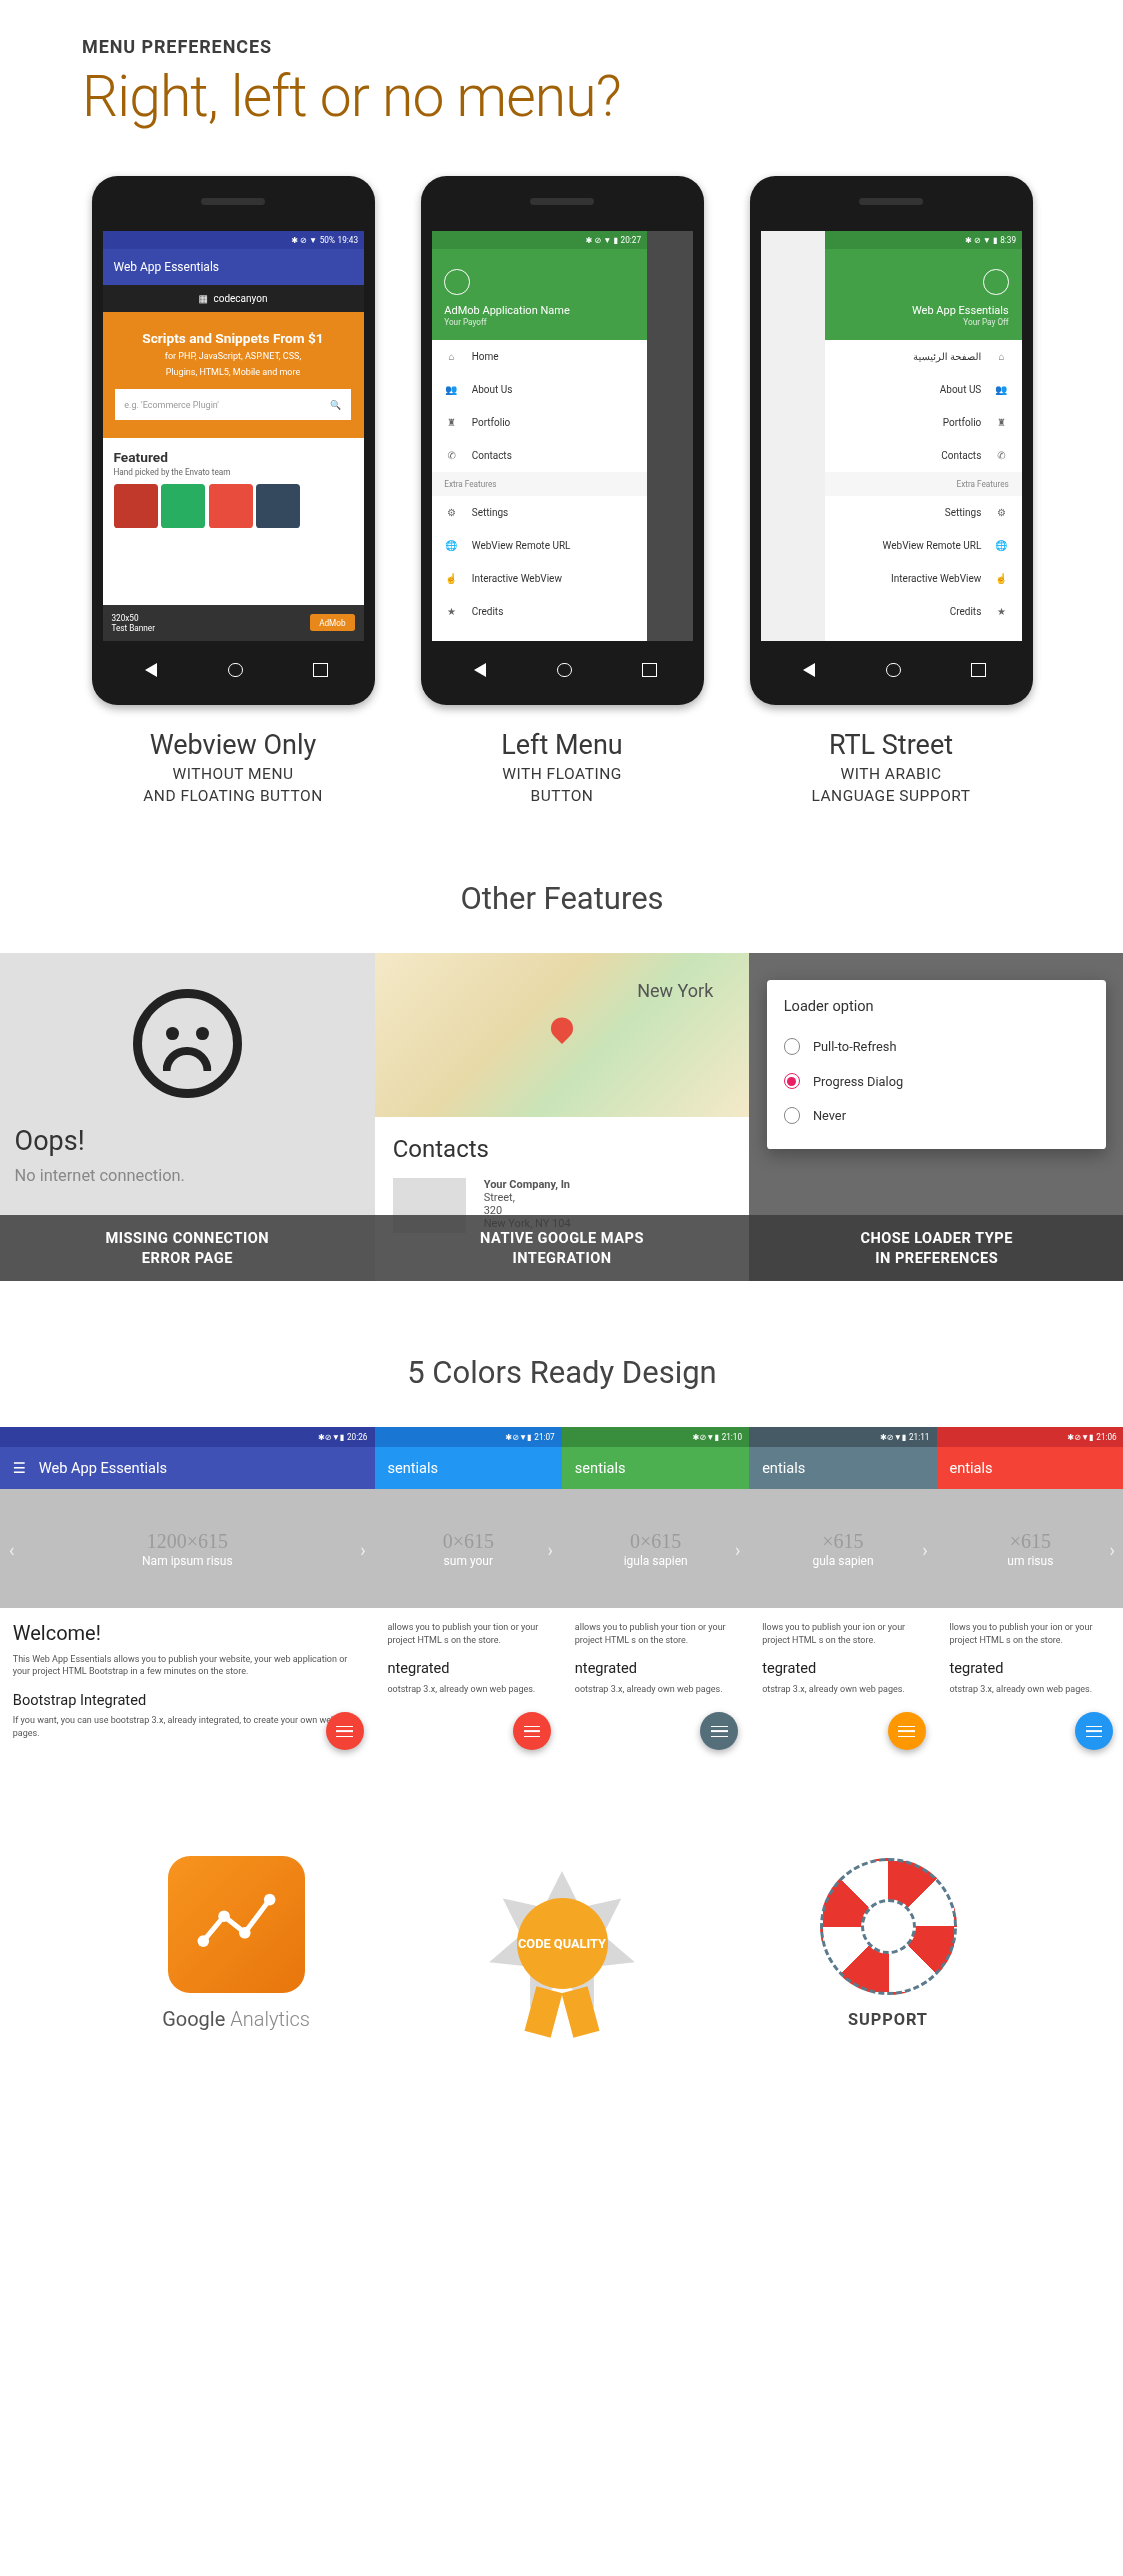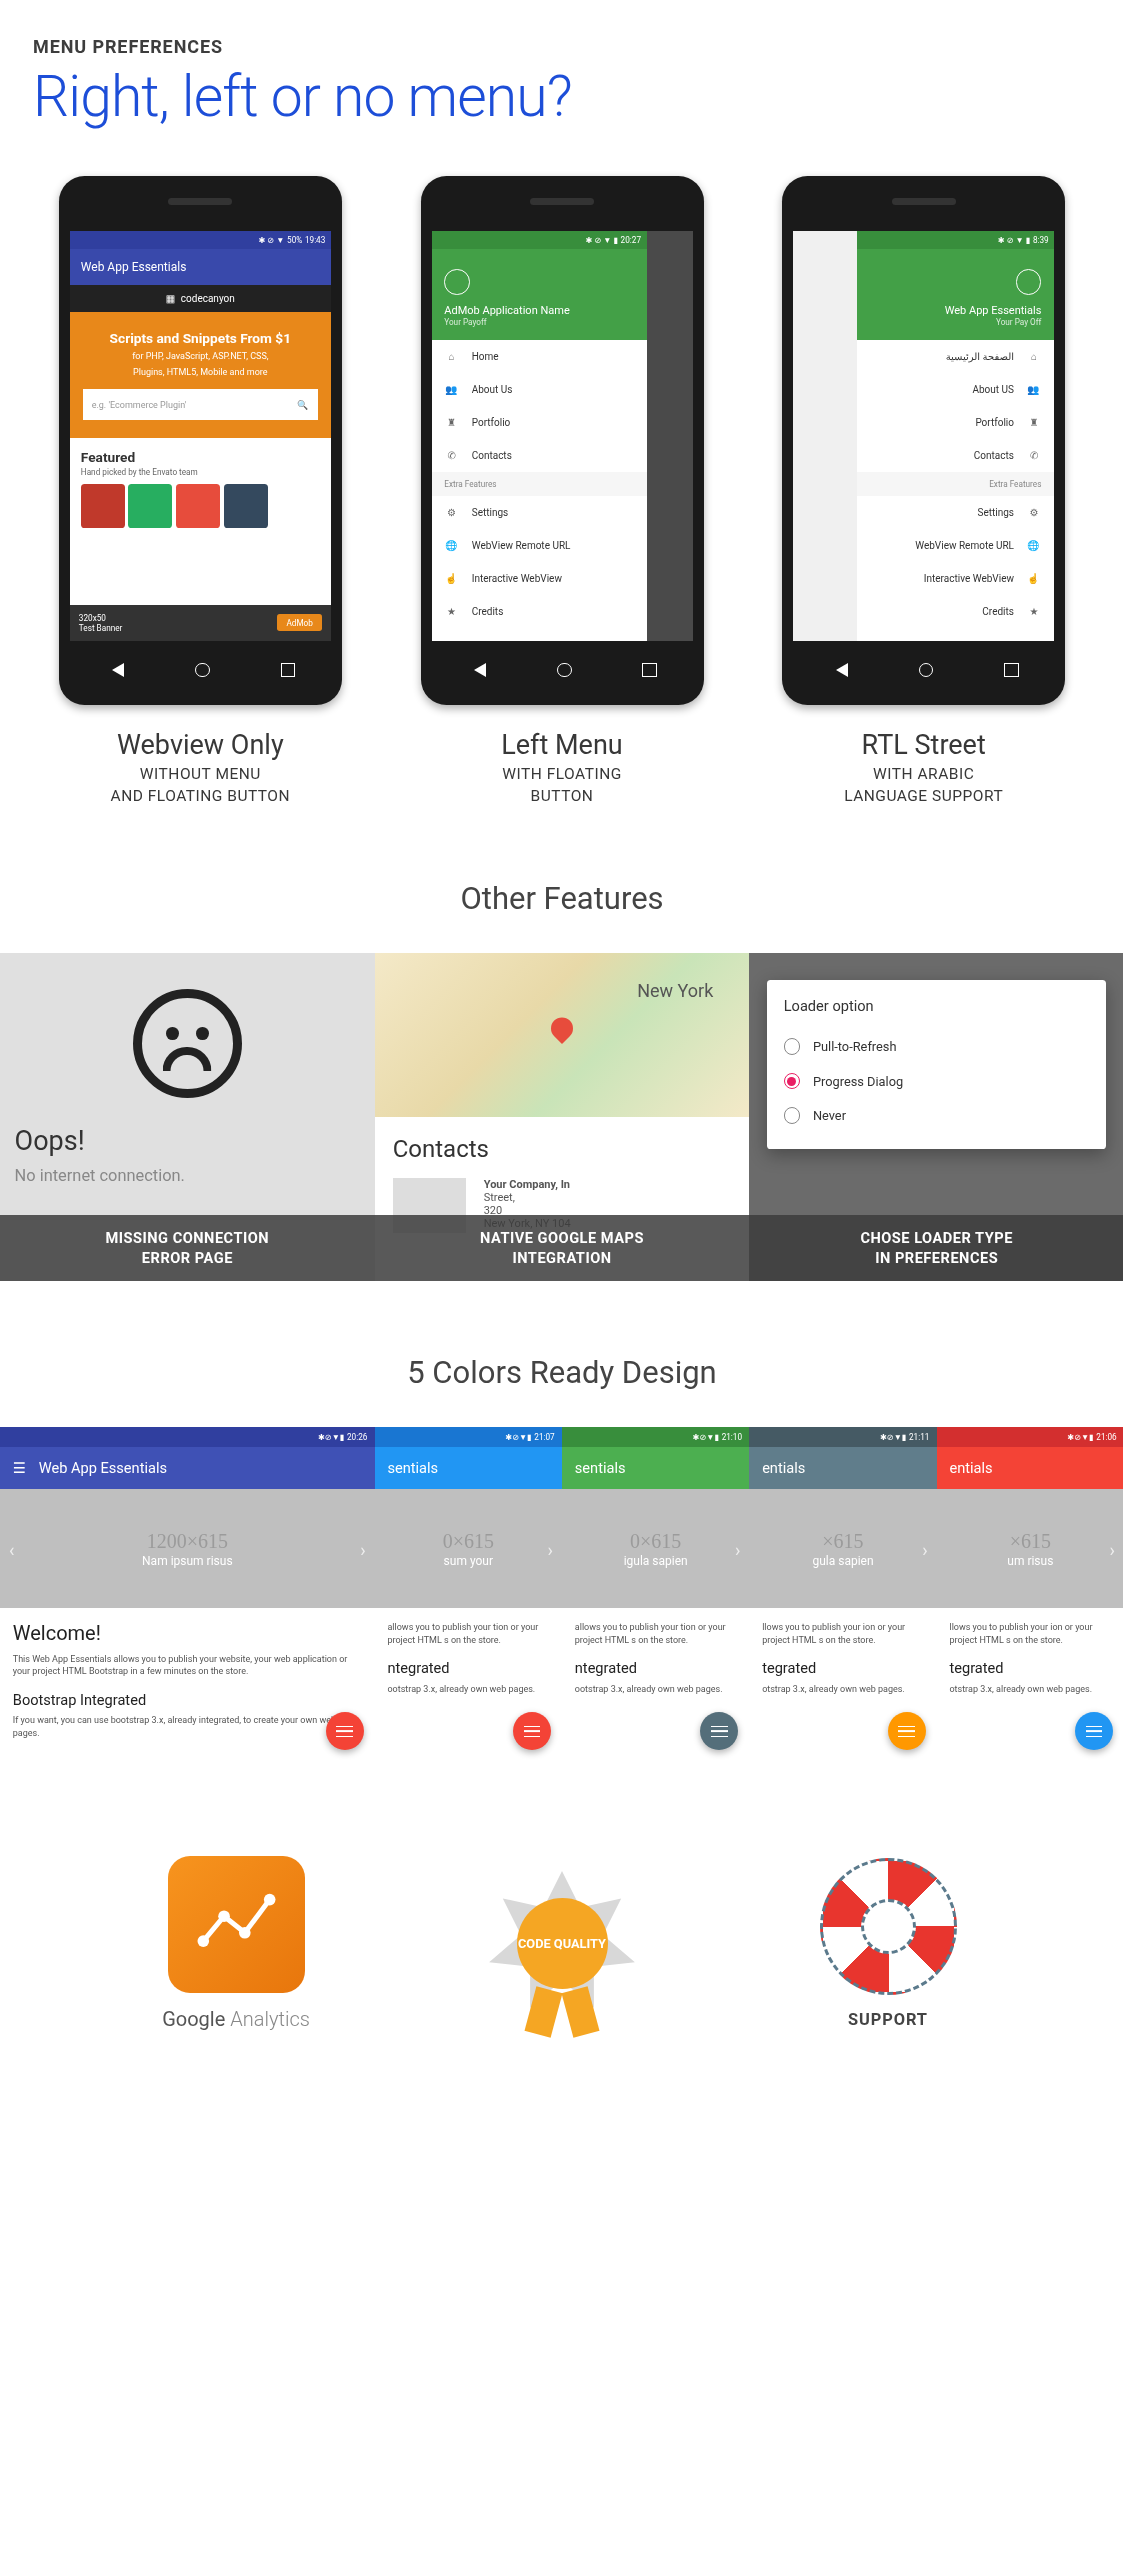--- a/index.html
+++ b/index.html
@@ -1,19 +1,19 @@
 <!DOCTYPE html>
 <html style="font-size:14.6px"><head>
 <meta charset="utf-8">
 <style>
 *{margin:0;padding:0;box-sizing:border-box;font-family:-apple-system,BlinkMacSystemFont,"Segoe UI",Roboto,Arial,sans-serif}
 body{background:#fff;width:1124px;margin:0 auto;padding:0}
-.container{padding:36px 33px 0}
+.container{padding:36px 82px 0}
 .eyebrow{font-size:18px;font-weight:700;color:#3d3d3d;letter-spacing:0.9px}
-.headline{font-size:57px;font-weight:300;color:#1d4ed8;margin:5.5px 0 46px;letter-spacing:-0.9px}
+.headline{font-size:57px;font-weight:300;color:#a16207;margin:5.5px 0 46px;letter-spacing:-0.9px}
 .phones-row{display:flex;justify-content:space-between;gap:27px;margin-bottom:36px}
 .phone-col{flex:1;display:flex;flex-direction:column;align-items:center}
 .phone{width:283px;height:529px;background:#1a1a1a;border-radius:25.5px;padding:55px 11px 64px;position:relative;box-shadow:0 3.6px 9px rgba(0,0,0,.3)}
 .phone:before{content:"";position:absolute;top:22px;left:50%;transform:translateX(-50%);width:64px;height:7.3px;background:#333;border-radius:3.6px}
 .phone-screen{width:100%;height:100%;background:#fff;overflow:hidden;position:relative;font-size:9px}
 .statusbar{height:18px;background:#555;color:#fff;display:flex;justify-content:flex-end;align-items:center;padding:0 5.5px;font-size:8.2px;gap:2.7px}
 .statusbar.purple{background:#303f9f}
 .appbar{height:36px;background:#3949ab;color:#fff;display:flex;align-items:center;padding:0 11px;font-size:12px}
 .codecanyon-bar{height:27px;background:#222;color:#fff;display:flex;align-items:center;justify-content:center;font-size:10px}
 .orange-hero{background:#e8881a;color:#fff;padding:18px 12.8px;text-align:center}

